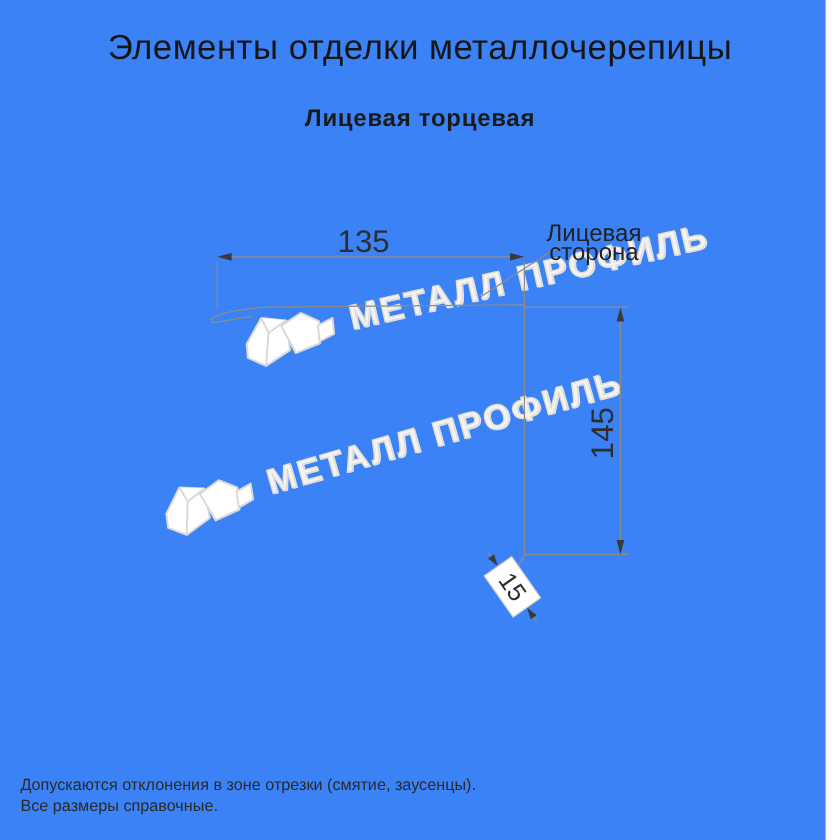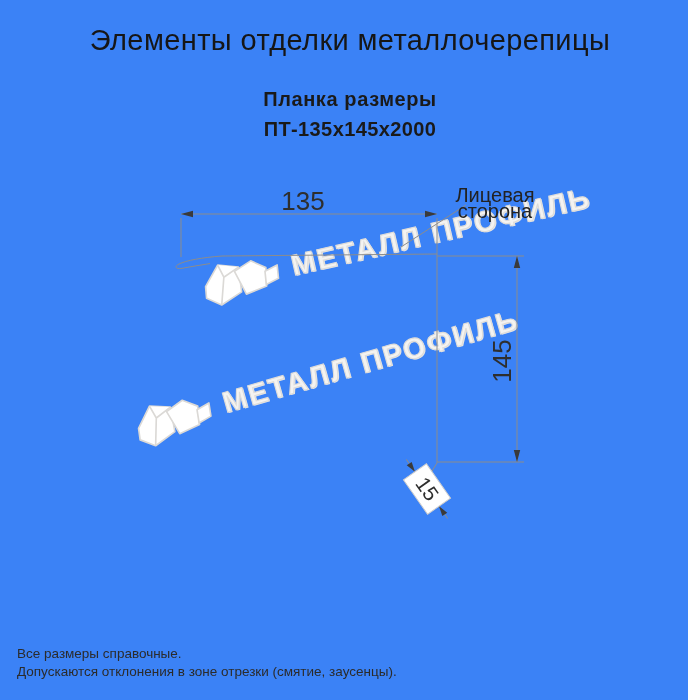--- a/index.html
+++ b/index.html
@@ -46,22 +46,21 @@
   }
   .thin{stroke:#8c8c8c;stroke-width:1;fill:none;}
   .arrow{fill:#3a3a3a;stroke:none;}
 </style>
 </head>
 <body>
 
 <div class="page">
 
   <div class="title">Элементы отделки металлочерепицы</div>
-  <div class="subtitle">Планка размеры</div>
-  <div class="model">ПТ-135х145х2000</div>
+  <div class="subtitle">Лицевая торцевая</div>
 
   <div class="watermark wm1">
     <svg width="84" height="58" viewBox="0 0 100 70">
       <g fill="#ffffff" stroke="#dbd9d6" stroke-width="2" stroke-linejoin="round">
         <path d="M6 36 L26 14 L50 22 L47 52 L20 62 L4 50 Z"></path>
         <path d="M26 14 L30 30 L50 22 M30 30 L20 62"></path>
         <path d="M44 26 L66 18 L82 30 L78 52 L52 56 Z"></path>
         <path d="M80 34 L96 30 L94 46 L78 50 Z"></path>
       </g>
     </svg>
@@ -115,17 +114,17 @@
       <polygon class="arrow" points="21,0 31,-3 31,3"></polygon>
       <rect x="-21" y="-14" width="42" height="28" fill="#ffffff" stroke="#cfcfcf" stroke-width="1"></rect>
       <text class="dim-text-small" x="0" y="7" text-anchor="middle">15</text>
     </g>
   </svg>
 
   <div class="face-label">Лицевая
 сторона</div>
 
   <div class="footer">
+    <div>Допускаются отклонения в зоне отрезки (смятие, заусенцы).</div>
     <div>Все размеры справочные.</div>
-    <div>Допускаются отклонения в зоне отрезки (смятие, заусенцы).</div>
   </div>
 
 </div>
 
 </body></html>

